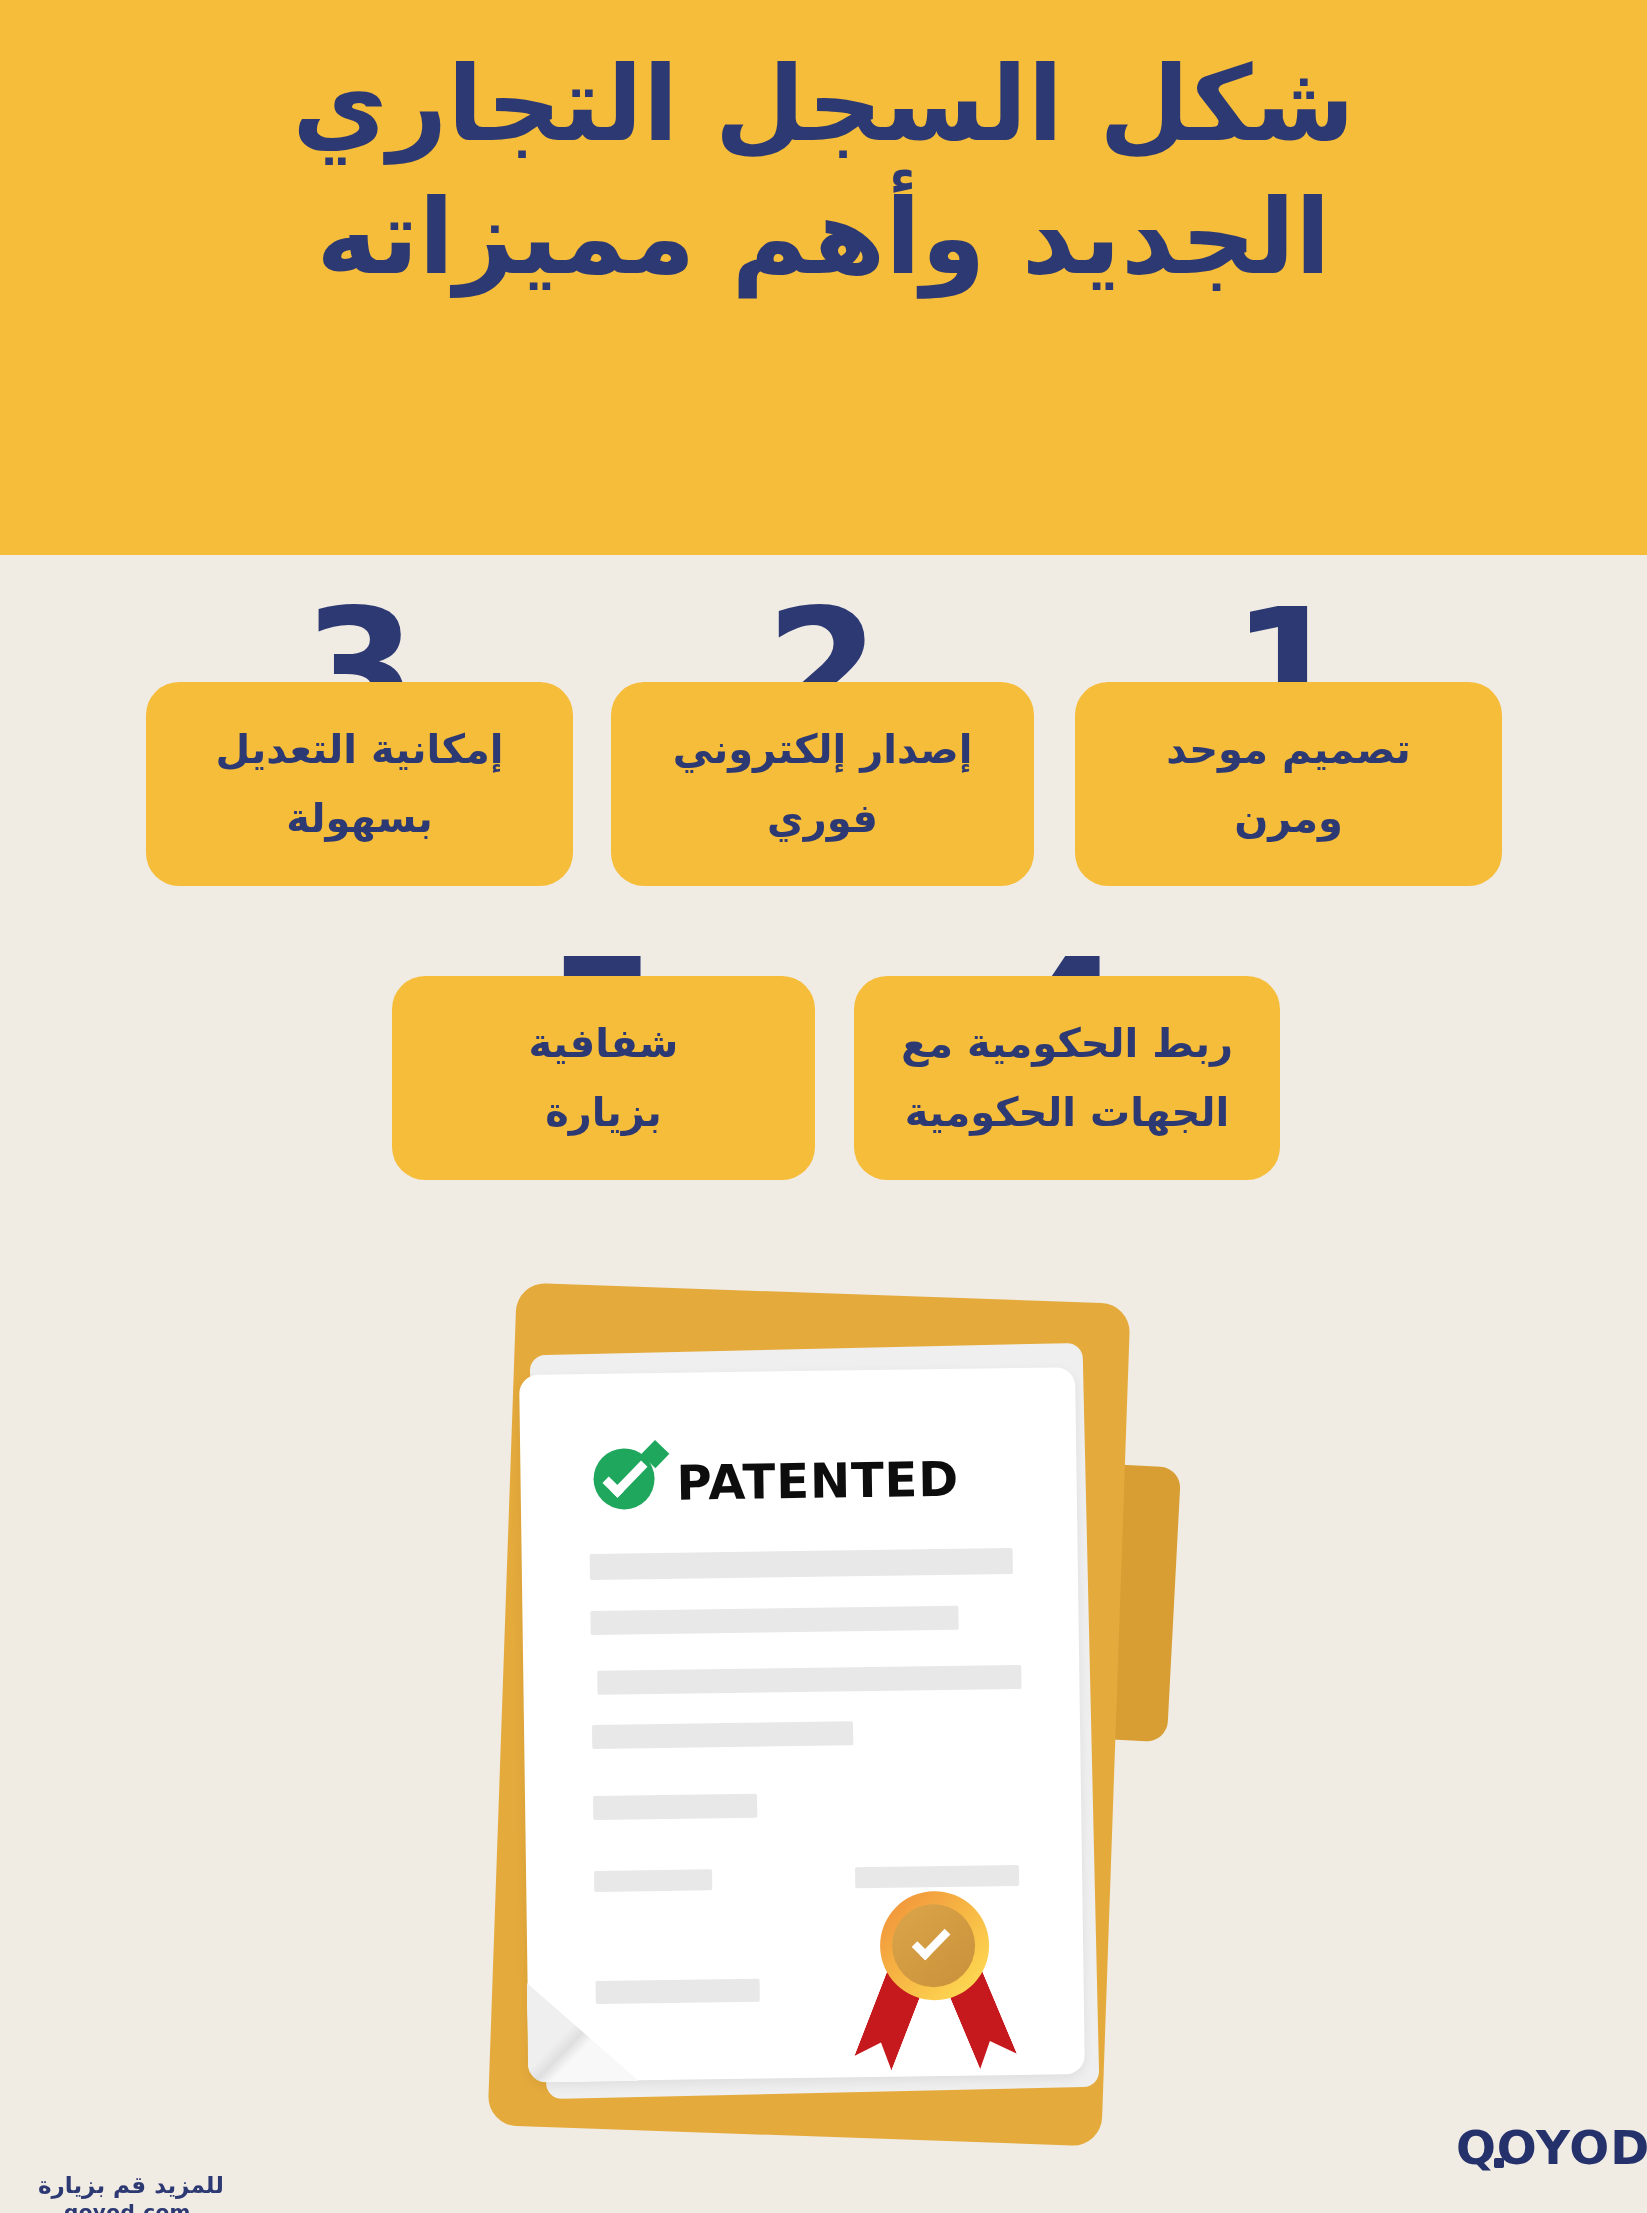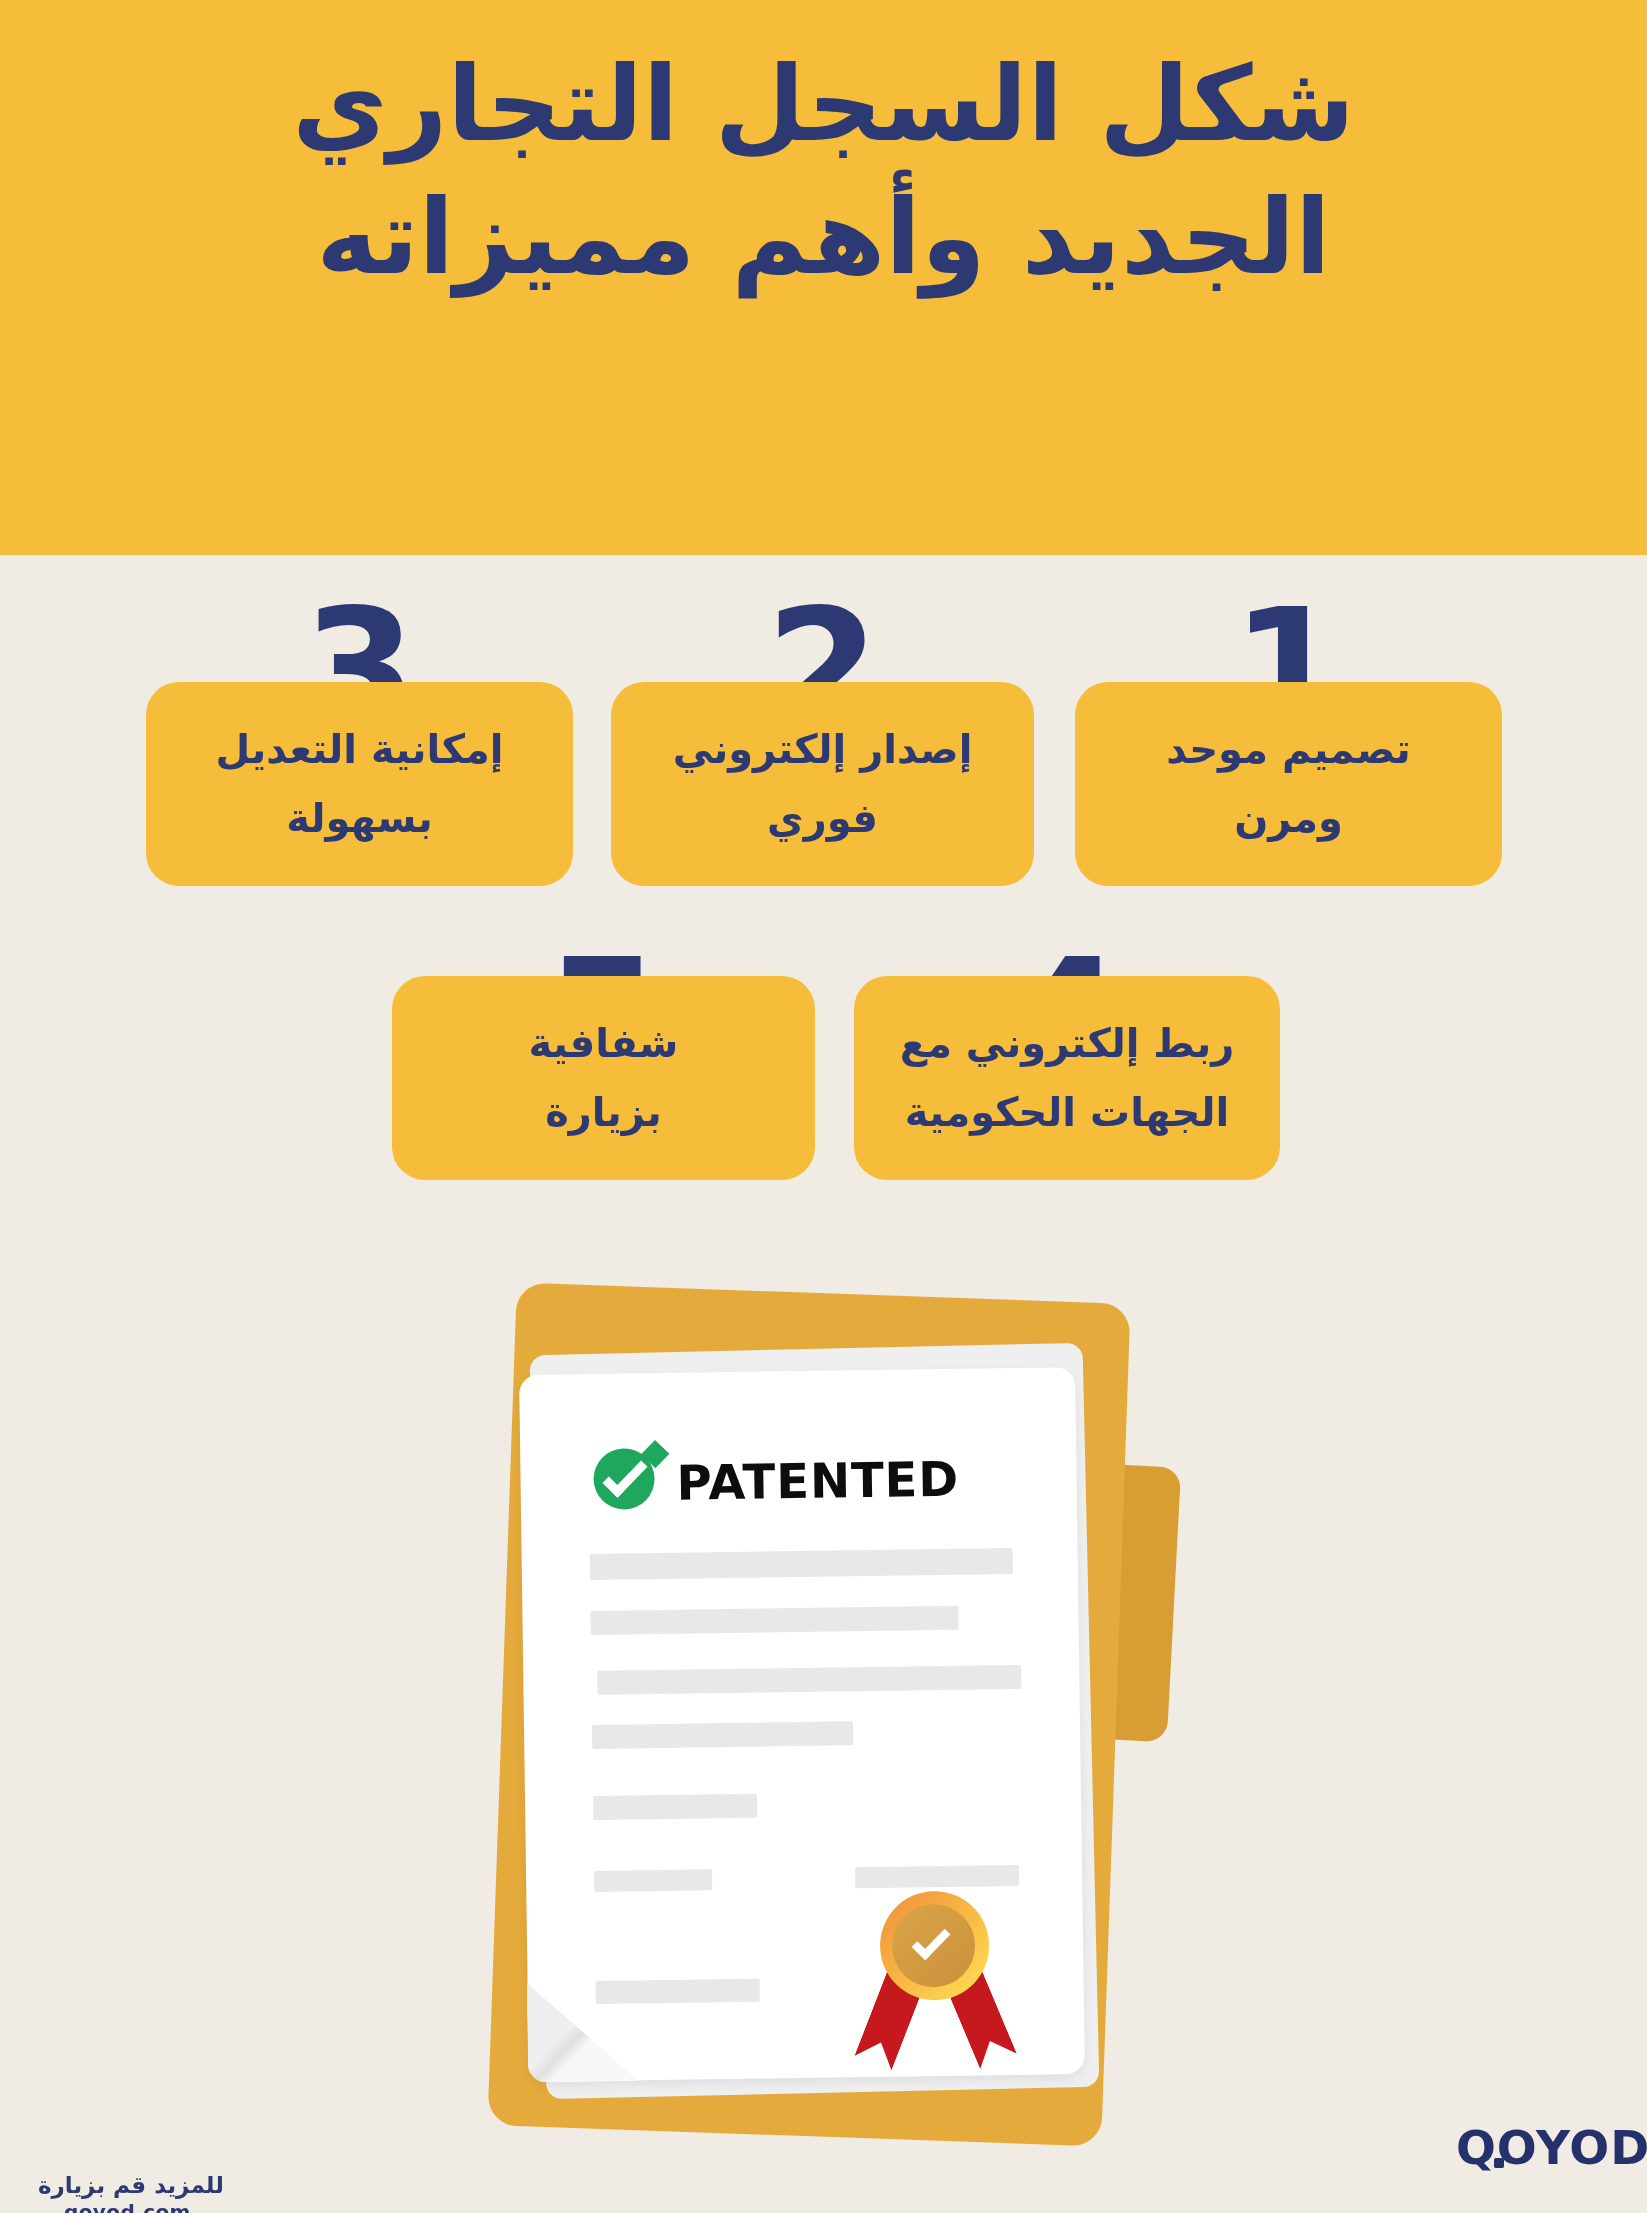--- a/index.html
+++ b/index.html
@@ -114,21 +114,21 @@
   <div class="num num-4 row2">4</div>
 
   <div class="card card-5 row2">
     <div class="card-text">
       <div>شفافية</div>
       <div>بزيارة</div>
     </div>
   </div>
   <div class="card card-4 row2">
     <div class="card-text">
-      <div>ربط إلكتروني مع</div>
+      <div>ربط الحكومية مع</div>
       <div>الجهات الحكومية</div>
     </div>
   </div>
 
   <div class="tab"></div>
   <div class="folder"></div>
   <div class="sheet"></div>
   <div class="paper">
 
     <div class="badge">

